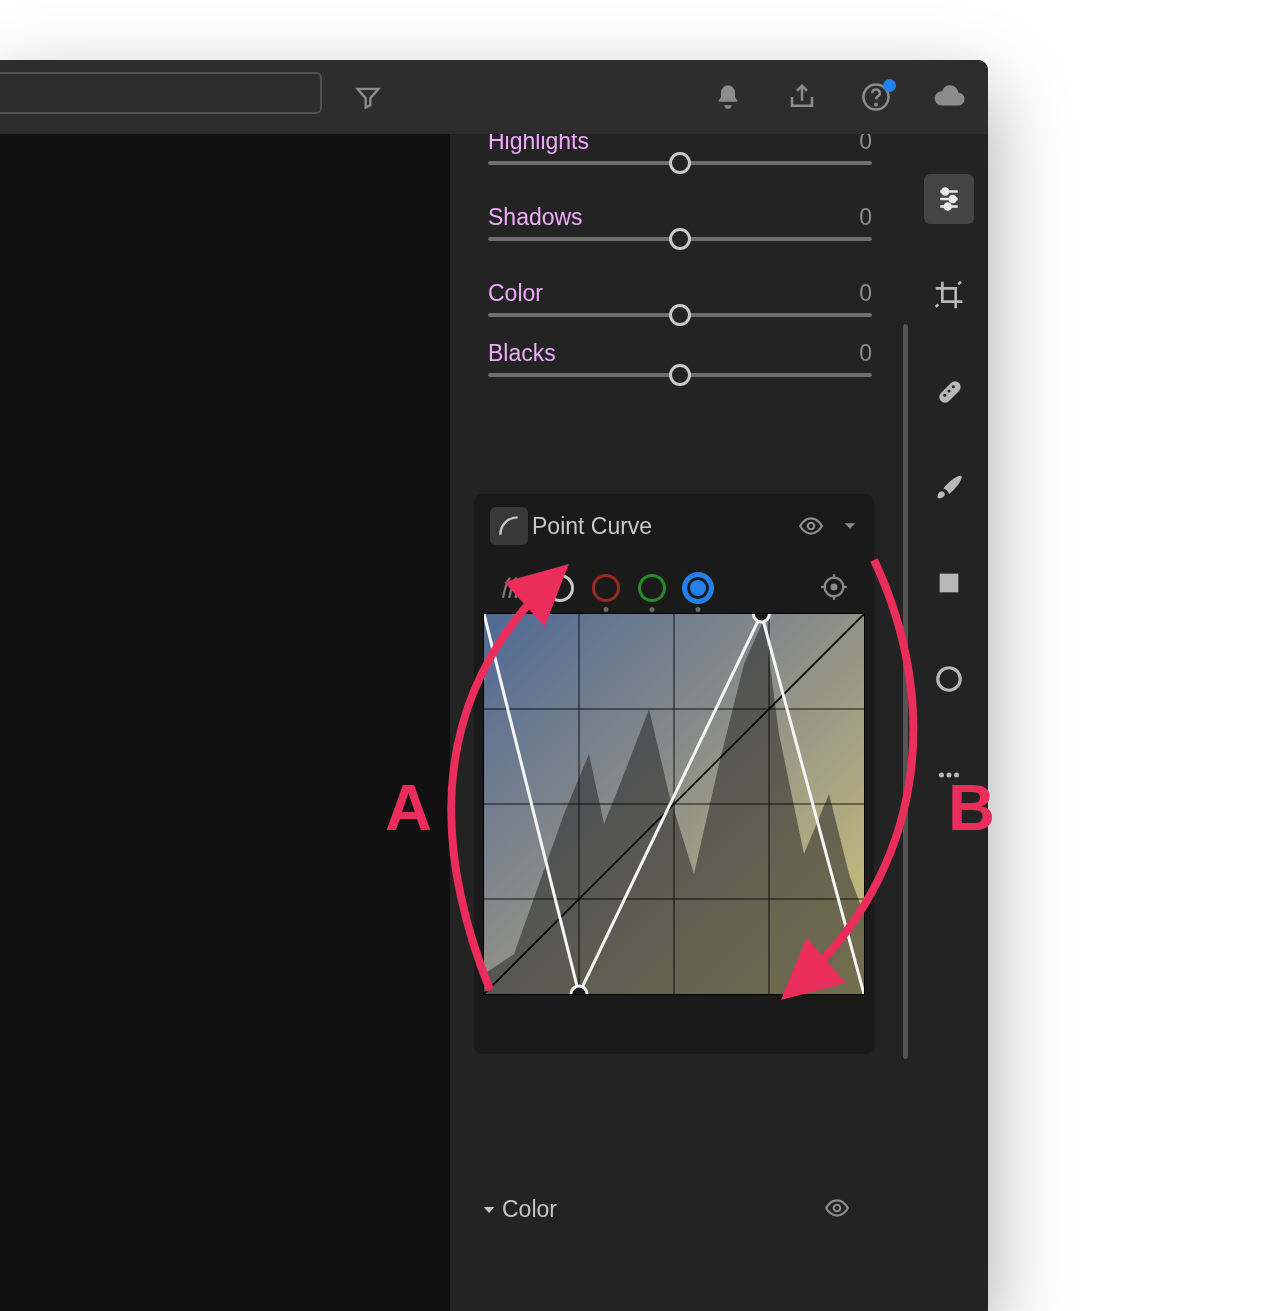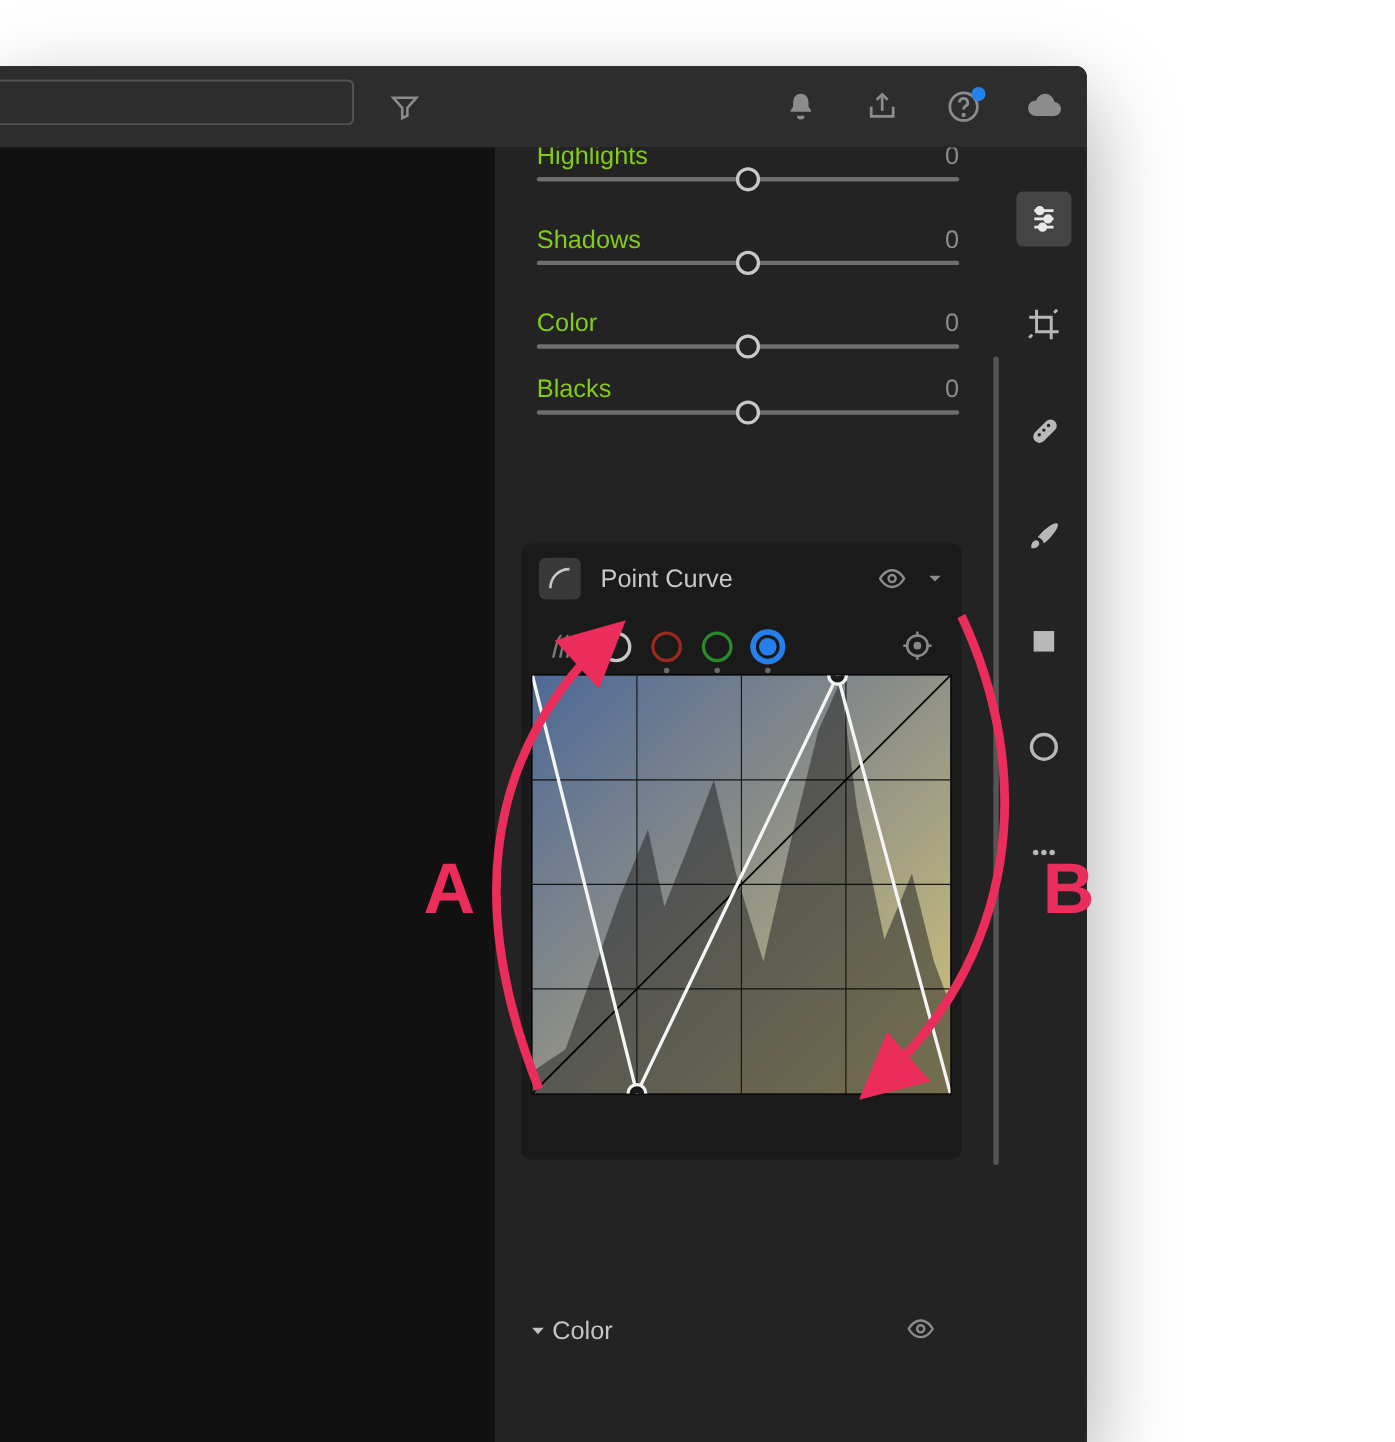--- a/index.html
+++ b/index.html
@@ -74,40 +74,40 @@
     color: #b8b8b8;
     overflow: hidden;
   }
   .edit-panel .scrollbar {
     position: absolute; right: 2px; top: 190px; width: 5px; height: 735px;
     background: #555; border-radius: 3px;
   }
 
   
   .slider-row { position: absolute; left: 38px; right: 38px; }
-  .slider-label { font-size: 23px; color: #84cc16; }
+  .slider-label { font-size: 23px; color: #f0abfc; }
   .slider-val   { position: absolute; right: 0; top: 0; font-size: 23px; color:#8c8c8c; }
   .slider-track {
     position: absolute; left:0; right:0; height: 4px; background:#6e6e6e; border-radius:2px;
   }
   .slider-thumb {
     position: absolute; width: 22px; height: 22px; border: 3px solid #c8c8c8;
     background:#232323; border-radius:50%;
     transform: translate(-50%,-50%);
   }
 
   
   .curve-card {
     position: absolute; left: 24px; top: 360px;
     width: 400px; height: 560px;
     background: #1a1a1a; border-radius: 8px;
   }
   .curve-header {
     position: absolute; left: 0; top: 0; right: 0; height: 64px;
-    display: flex; align-items: center; padding: 0 16px; gap: 18px;
+    display: flex; align-items: center; padding: 0 16px; gap: 4px;
   }
   .curve-mode-btn {
     width: 38px; height: 38px; border-radius: 6px; background:#393939;
     display:flex; align-items:center; justify-content:center;
   }
   .curve-title { font-size: 23px; color:#c8c8c8; flex:1; }
   .curve-header-icons { display:flex; align-items:center; gap:18px; color:#8c8c8c; }
 
   .channel-row {
     position: absolute; left: 24px; top: 74px; right: 24px; height: 40px;

